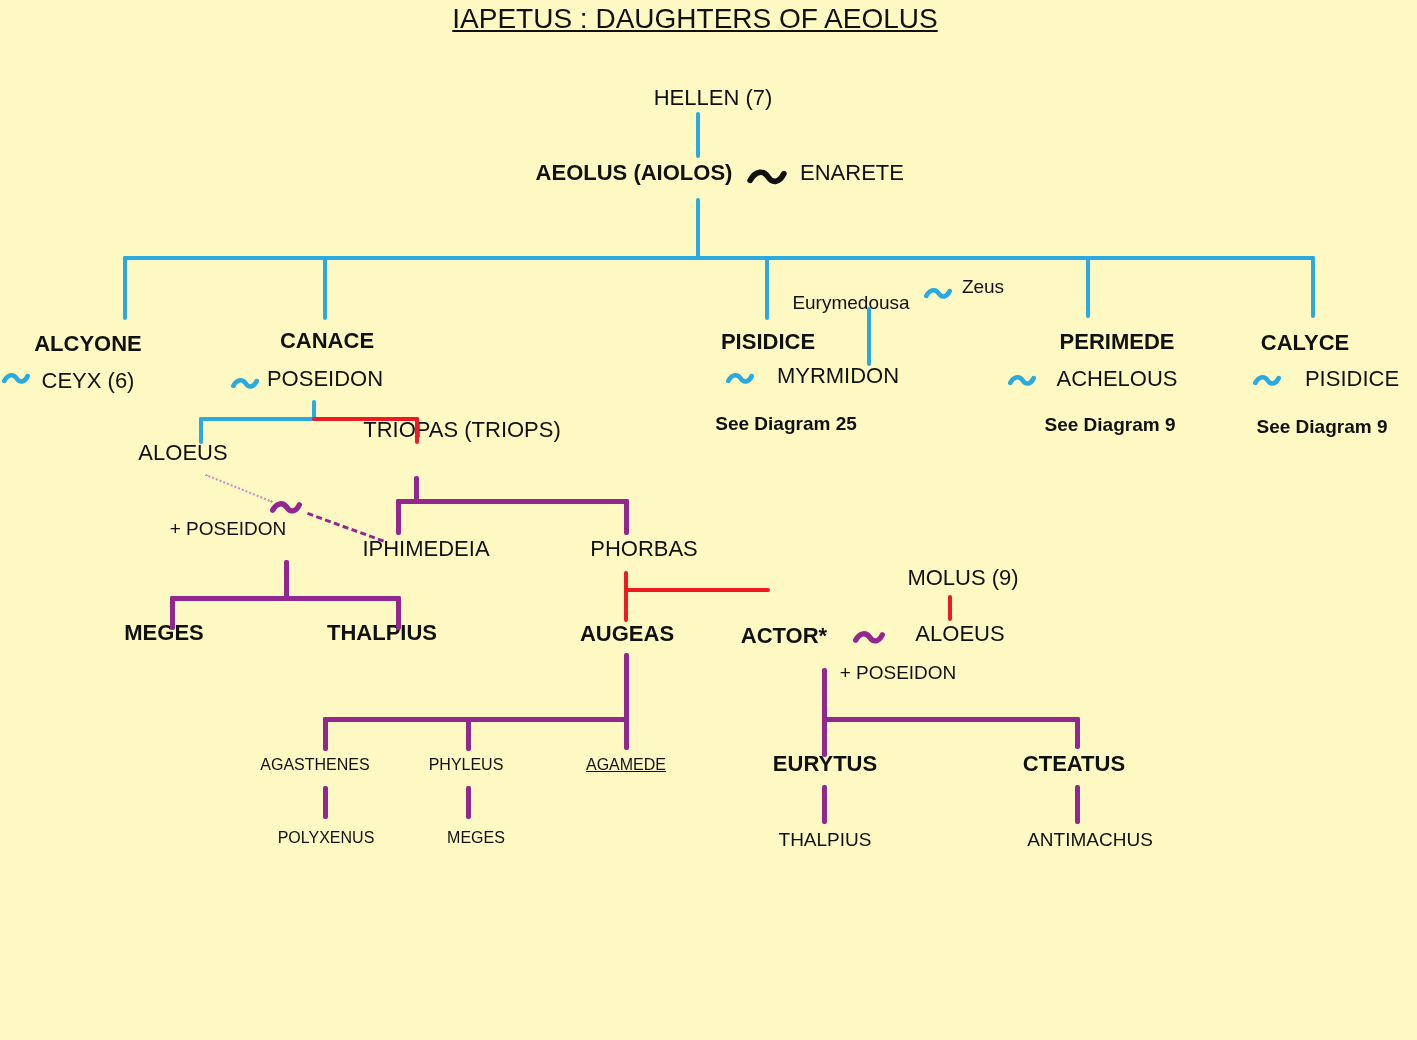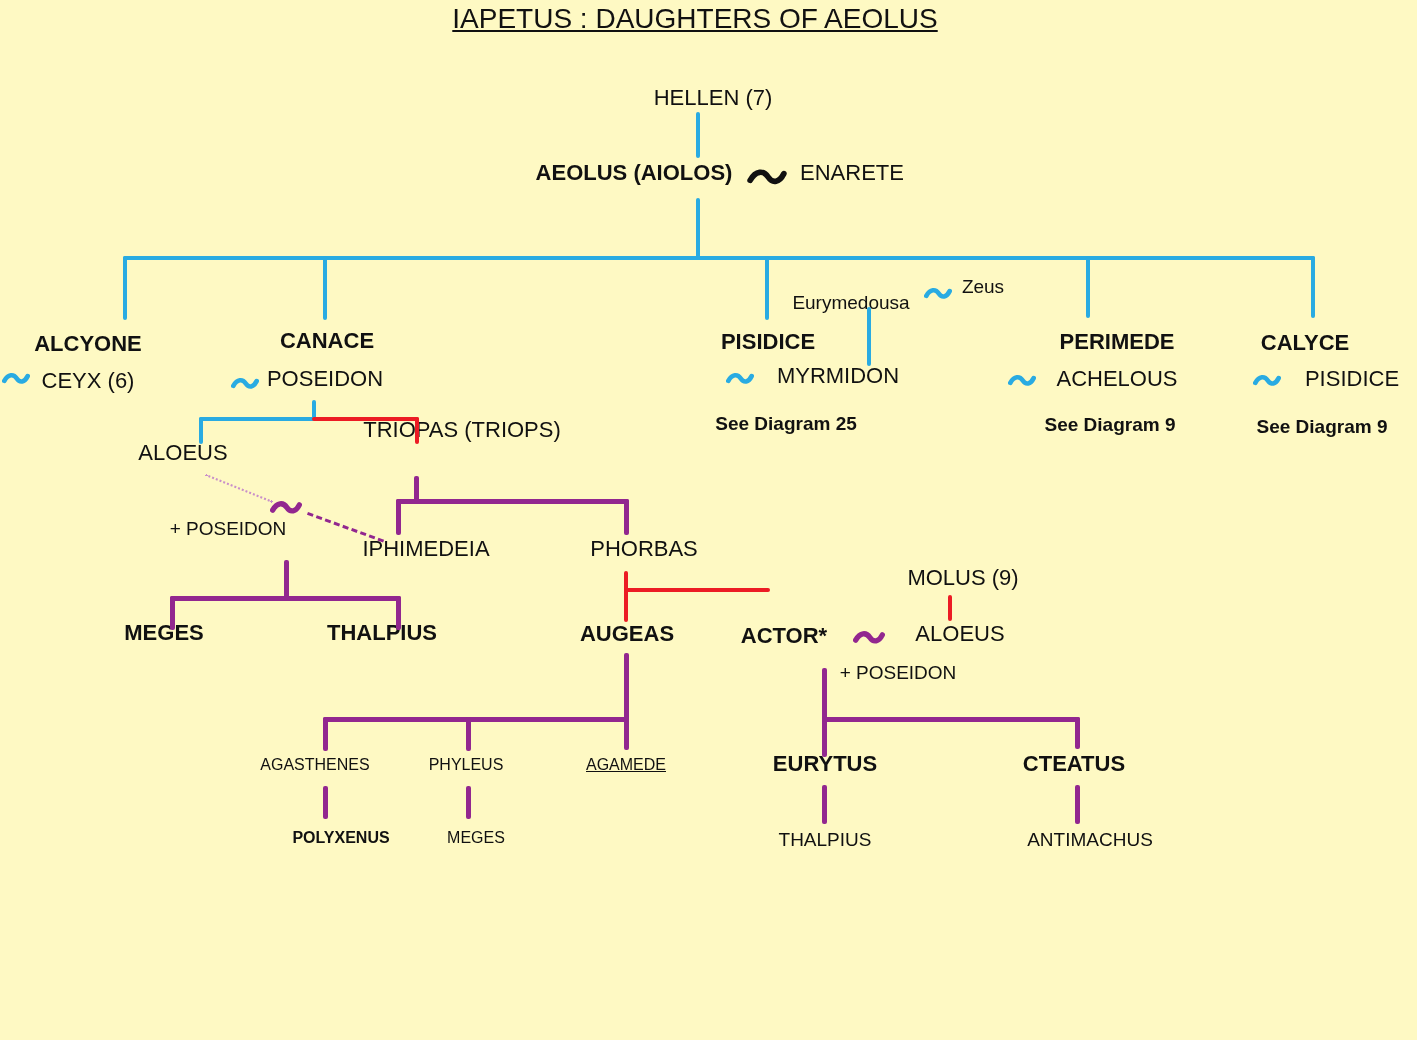--- a/index.html
+++ b/index.html
@@ -69,21 +69,21 @@
   <div class="lbl b" style="left:627px;top:622px;">AUGEAS</div>
 
   <div class="lbl" style="left:950px;top:566px;margin-left:13px;">MOLUS (9)</div>
   <div class="lbl b" style="left:784px;top:624px;">ACTOR*</div>
   <div class="lbl" style="left:960px;top:622px;">ALOEUS</div>
   <div class="lbl fs19" style="left:898px;top:663px;">+ POSEIDON</div>
 
   <div class="lbl fs16" style="left:315px;top:757px;">AGASTHENES</div>
   <div class="lbl fs16" style="left:466px;top:757px;">PHYLEUS</div>
   <div class="lbl fs16" style="left:626px;top:757px;text-decoration:underline;">AGAMEDE</div>
-  <div class="lbl fs16" style="left:341px;top:830px;font-weight:bold;">POLYXENUS</div>
+  <div class="lbl fs16" style="left:326px;top:830px;">POLYXENUS</div>
   <div class="lbl fs16" style="left:476px;top:830px;">MEGES</div>
 
   <div class="lbl b" style="left:825px;top:752px;">EURYTUS</div>
   <div class="lbl b" style="left:1074px;top:752px;">CTEATUS</div>
   <div class="lbl fs19" style="left:825px;top:830px;">THALPIUS</div>
   <div class="lbl fs19" style="left:1090px;top:830px;">ANTIMACHUS</div>
 
   <div class="lbl fs20 und" style="left:1271px;top:998px;margin-top:44px;">Diagram 10B V2</div>
 
   <svg class="tilde c-black" style="left:746px;top:168px;" width="42" height="18" viewBox="0 0 36 16">

